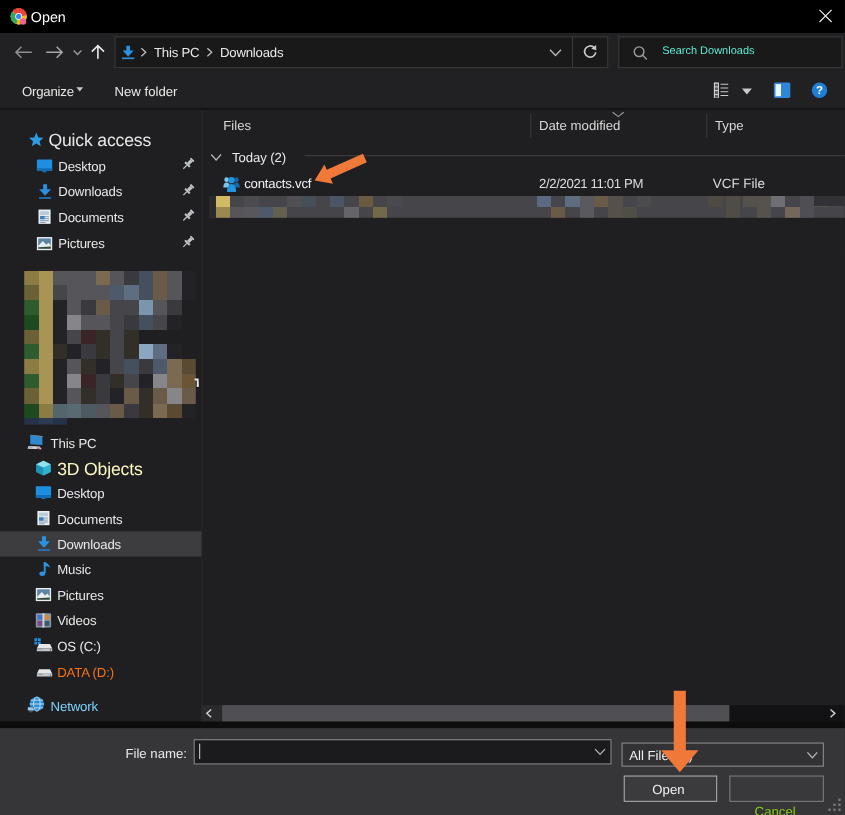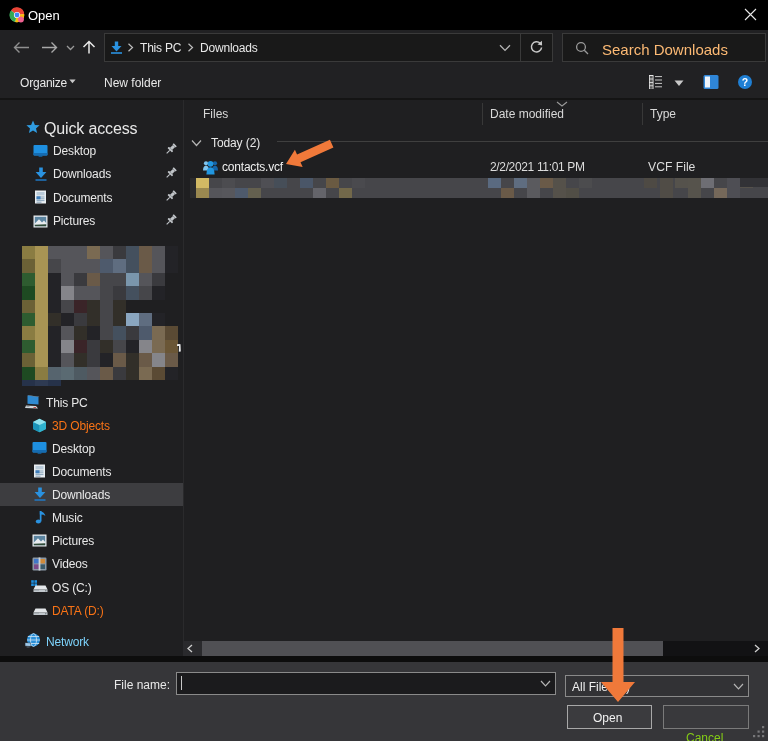--- a/index.html
+++ b/index.html
@@ -59,21 +59,21 @@
 <svg class="abs" style="left:529px;top:40px;" width="15" height="15" viewBox="0 0 15 15">
   <path d="M11.2 3.3 A5.1 5.1 0 1 0 12.6 7.5" stroke="#c9c9c9" stroke-width="1.5" fill="none"></path>
   <path d="M12.9 0.8 L13.1 5.6 L8.5 4.4 Z" fill="#c9c9c9"></path>
 </svg>
 
 <div class="abs" style="left:562px;top:33px;width:204px;height:29px;background:#191919;border:1px solid #3a3a3a;"></div>
 <svg class="abs" style="left:575px;top:41px;" width="14" height="14" viewBox="0 0 14 14">
   <circle cx="6" cy="6" r="4.4" stroke="#9a9a9a" stroke-width="1.3" fill="none"></circle>
   <path d="M9.3 9.3 L13 13" stroke="#9a9a9a" stroke-width="1.3"></path>
 </svg>
-<div class="txt" style="left:602px;top:42px;font-size:15px;color:#fdba74;">Search Downloads</div>
+<div class="txt" style="left:602px;top:42px;font-size:10px;color:#5eead4;">Search Downloads</div>
 
 <div class="abs" style="left:0;top:64px;width:768px;height:36px;background:#212123;"></div>
 <div class="abs" style="left:0;top:98px;width:768px;height:2px;background:#141414;"></div>
 <div class="txt" style="left:20px;top:77px;letter-spacing:-0.2px;">Organize</div>
 <svg class="abs" style="left:69px;top:79px;" width="7" height="5" viewBox="0 0 7 5">
   <path d="M0.4 0.4 L3.5 4.2 L6.6 0.4 Z" fill="#c9c9c9"></path>
 </svg>
 <div class="txt" style="left:104px;top:77px;">New folder</div>
 
 <svg class="abs" style="left:648px;top:74px;" width="16" height="16" viewBox="0 0 16 16">
@@ -251,21 +251,21 @@
 <path d="M2.5 11.2 L5.5 11.35 L5.5 12 L2.5 11.9 Z" fill="#8a9298"></path>
 <rect x="9.5" y="12" width="2.5" height="0.9" fill="#c23b3b"></rect>
 </svg>
 <div class="txt" style="left:46px;top:397px;font-size:12px;letter-spacing:-0.15px;color:#e8e8e8;">This PC</div>
 <svg class="abs" style="left:32px;top:418px;" width="15" height="15" viewBox="0 0 15 15">
 <path d="M7.5 0.8 L14 4 L14 11 L7.5 14.2 L1 11 L1 4 Z" fill="#49c8dc" opacity="0.85"></path>
 <path d="M1 4 L7.5 7 L7.5 14.2 L1 11 Z" fill="#1a93b8"></path>
 <path d="M14 4 L7.5 7 L7.5 14.2 L14 11 Z" fill="#2fb3d0"></path>
 <path d="M7.5 0.8 L14 4 L7.5 7 L1 4 Z" fill="#8fe2ee"></path>
 </svg>
-<div class="txt" style="left:52px;top:420px;font-size:12px;letter-spacing:-0.15px;color:#f97316;">3D Objects</div>
+<div class="txt" style="left:52px;top:420px;font-size:16px;letter-spacing:-0.15px;color:#fef9c3;">3D Objects</div>
 <svg class="abs" style="left:32px;top:441px;" width="15" height="14" viewBox="0 0 15 14">
 <rect x="0.5" y="1" width="14" height="10.5" rx="1" fill="#1e8fe0"></rect>
 <rect x="0.5" y="9" width="14" height="2.5" rx="0.8" fill="#156cb2"></rect>
 <rect x="5.6" y="11.5" width="3.8" height="1.2" fill="#156cb2"></rect>
 </svg>
 <div class="txt" style="left:52px;top:443px;font-size:12px;letter-spacing:-0.15px;color:#e8e8e8;">Desktop</div>
 <svg class="abs" style="left:33px;top:464px;" width="13" height="14" viewBox="0 0 13 14">
 <rect x="1" y="0.5" width="11" height="13" fill="#e9eef2"></rect>
 <rect x="2.5" y="2" width="8" height="3.4" fill="#b9cad8"></rect>
 <path d="M2.5 7 H10.5 M2.5 8.8 H10.5 M2.5 10.6 H10.5 M2.5 12.2 H7.5" stroke="#7e9cb4" stroke-width="0.9"></path>

